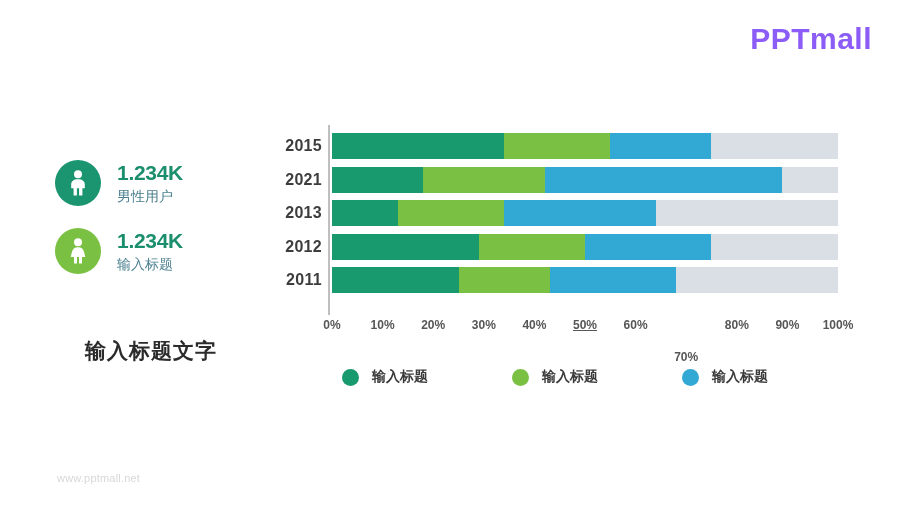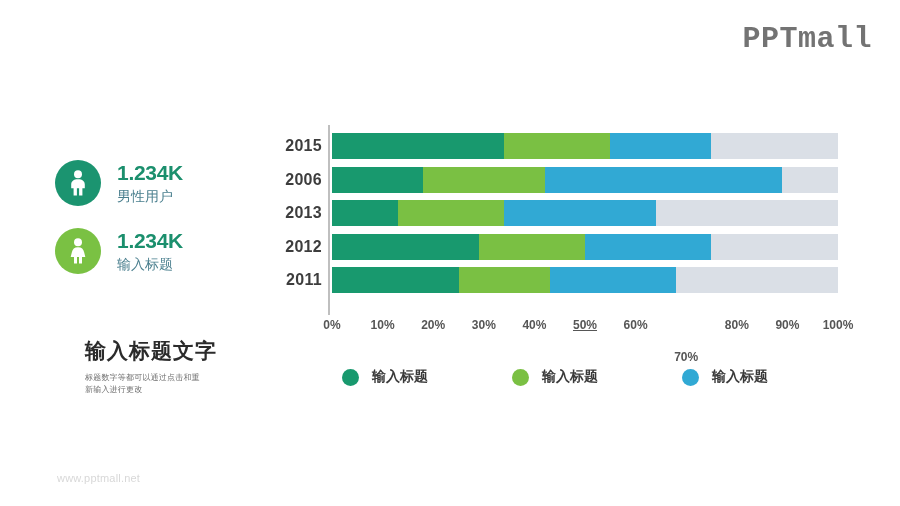--- a/index.html
+++ b/index.html
@@ -17,22 +17,22 @@
   }
 
   
   .logo {
     position: absolute;
     top: 22px;
     right: 28px;
     font-size: 30px;
     font-weight: 700;
     letter-spacing: 0.5px;
-    color: #737373;
-    font-family: Liberation Mono, monospace;
+    color: #8b5cf6;
+    font-family: Liberation Sans, sans-serif;
     user-select: none;
   }
 
   
   .footer-url {
     position: absolute;
     left: 57px;
     bottom: 22px;
     font-size: 11px;
     color: #d8d8d8;
@@ -211,24 +211,20 @@
     </div>
     <div class="stat-text">
       <div class="stat-value">1.234K</div>
       <div class="stat-label">输入标题</div>
     </div>
   </div>
 </div>
 
 <div class="title-block">
   <div class="title-main">输入标题文字</div>
-  <div class="title-sub">
-    <div>标题数字等都可以通过点击和重</div>
-    <div>新输入进行更改</div>
-  </div>
 </div>
 
 <div class="chart">
 
   <div class="plot">
     <div class="axis-line"></div>
     <div id="bars">
         <div class="bar-row" style="top: 8px;">
           <div class="seg" style="background: rgb(24, 153, 110); width: 34%;"></div>
           <div class="seg" style="background: rgb(122, 192, 67); width: 21%;"></div>
@@ -257,21 +253,21 @@
           <div class="seg" style="background: rgb(24, 153, 110); width: 25%;"></div>
           <div class="seg" style="background: rgb(122, 192, 67); width: 18%;"></div>
           <div class="seg" style="background: rgb(49, 169, 212); width: 25%;"></div>
           <div class="seg" style="background: rgb(218, 223, 230); width: 32%;"></div>
         </div>
       </div>
   </div>
 
   <div id="year-labels" style="position: absolute; left: 0px; top: 0px; width: 60px; height: 190px;">
       <div class="year-label" style="top: 12px;">2015</div>
-      <div class="year-label" style="top: 45.5px;">2006</div>
+      <div class="year-label" style="top: 45.5px;">2021</div>
       <div class="year-label" style="top: 79px;">2013</div>
       <div class="year-label" style="top: 112.5px;">2012</div>
       <div class="year-label" style="top: 146px;">2011</div>
     </div>
   <div class="ticks" id="ticks">
       <div class="tick" style="left: 0%;">0%</div>
       <div class="tick" style="left: 10%;">10%</div>
       <div class="tick" style="left: 20%;">20%</div>
       <div class="tick" style="left: 30%;">30%</div>
       <div class="tick" style="left: 40%;">40%</div>

